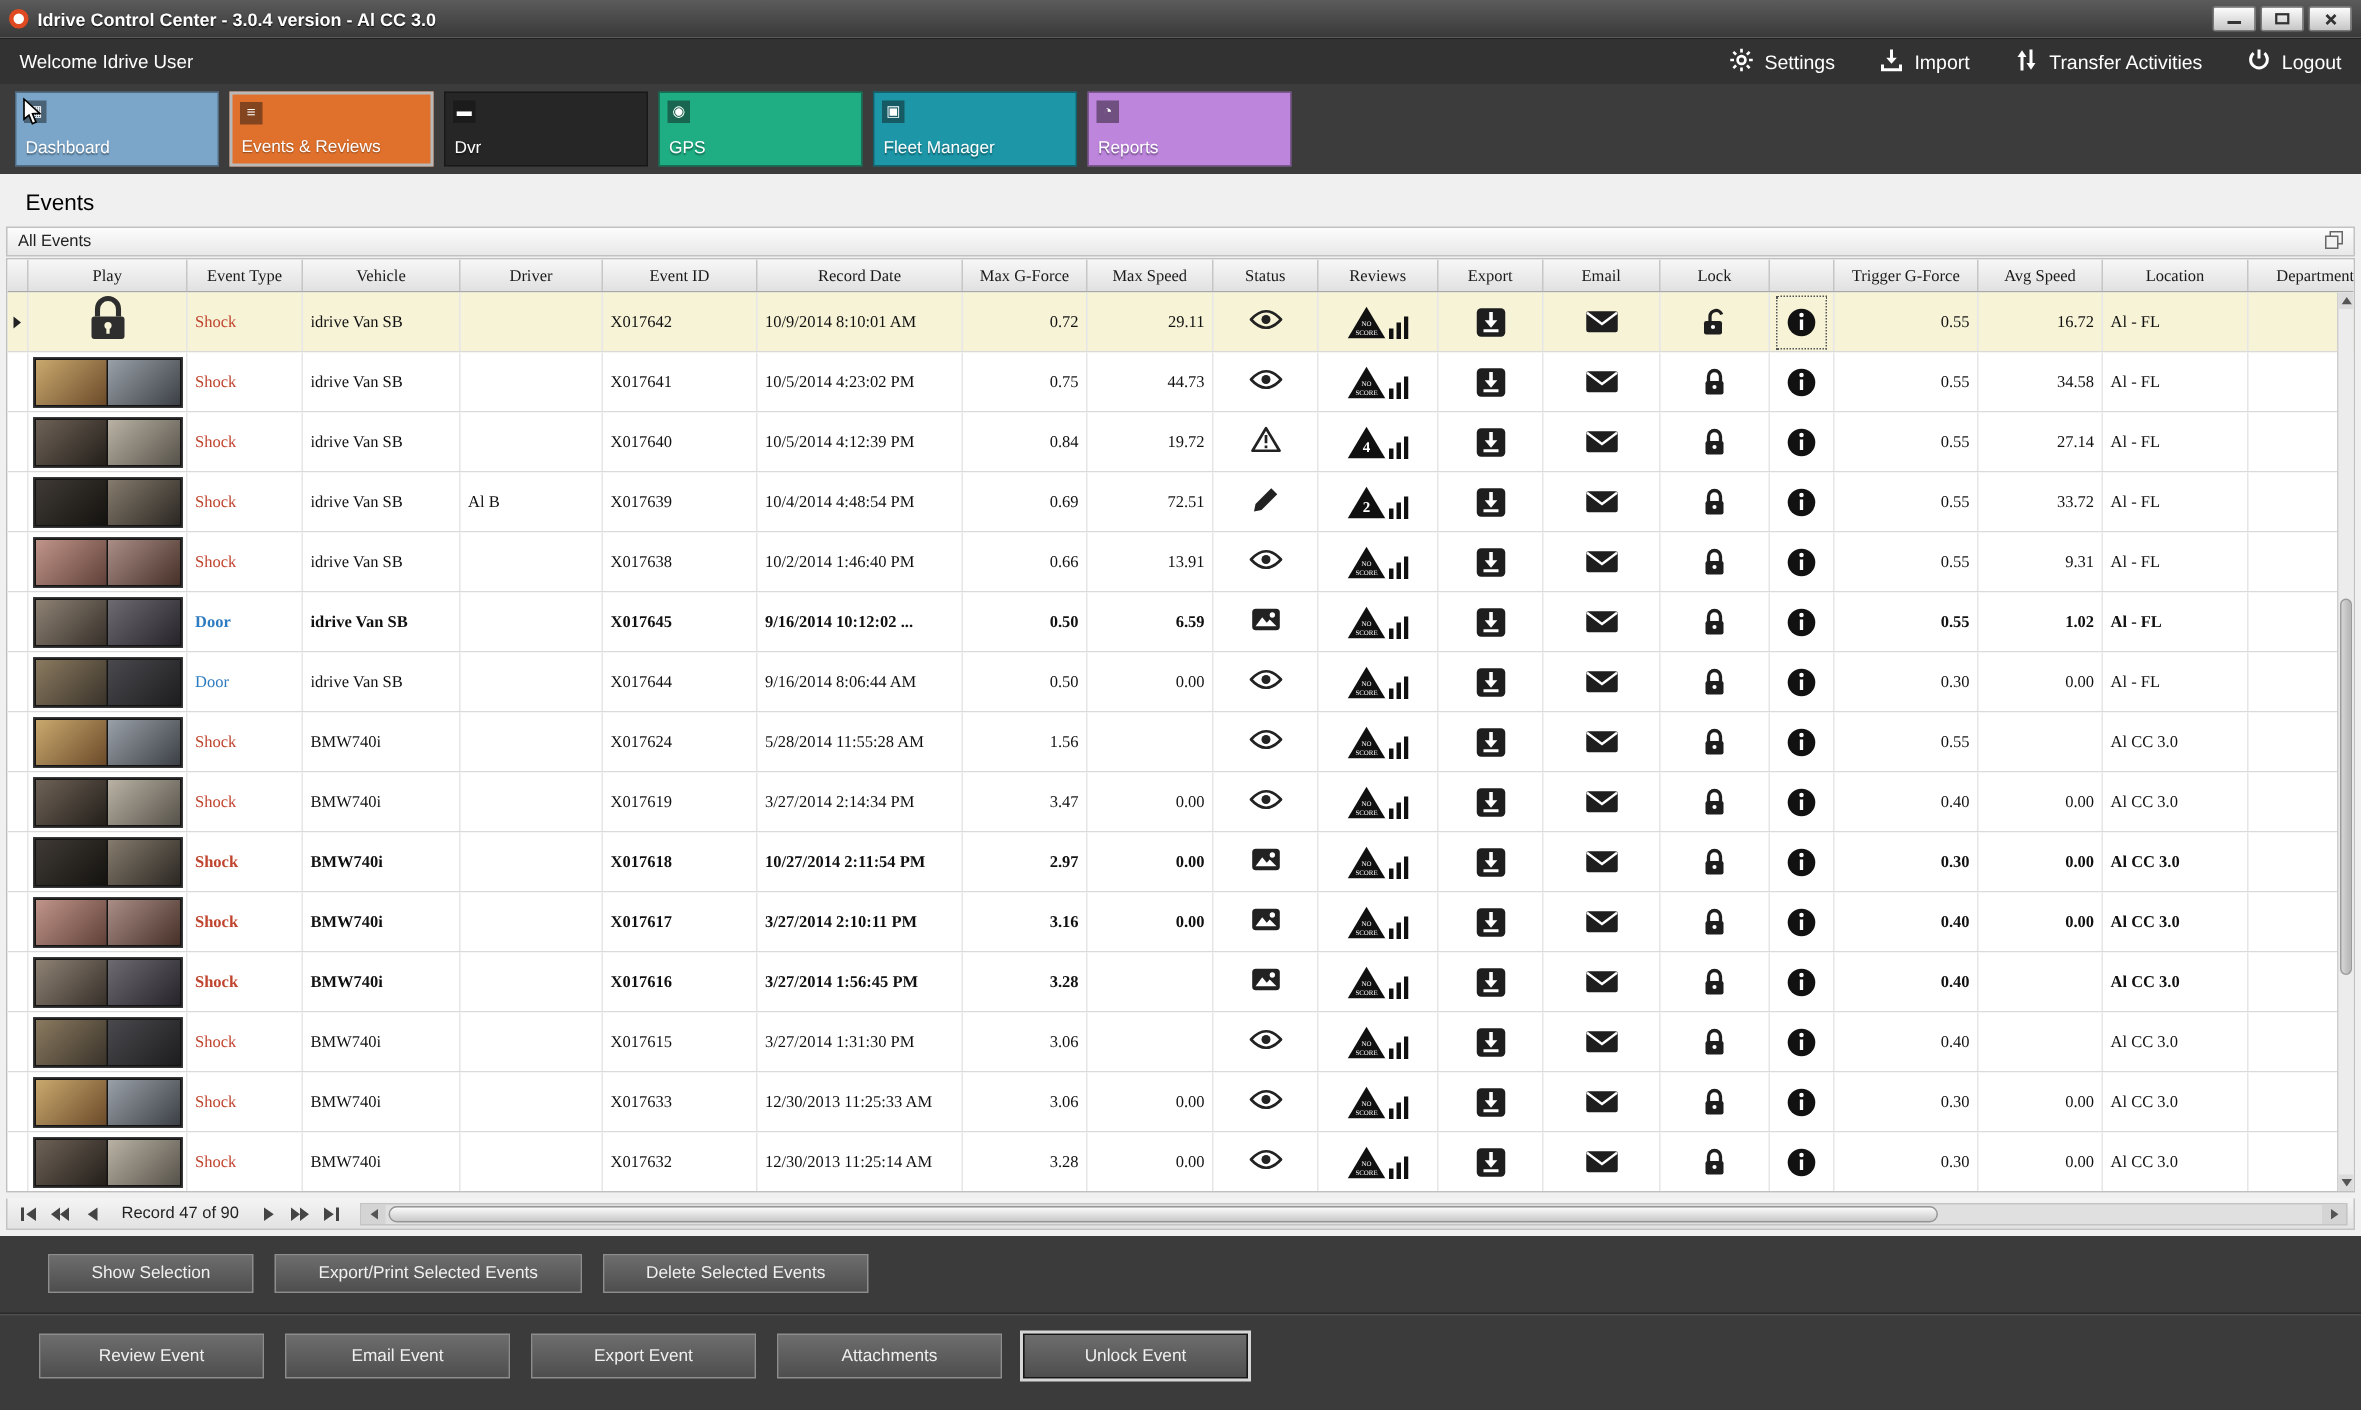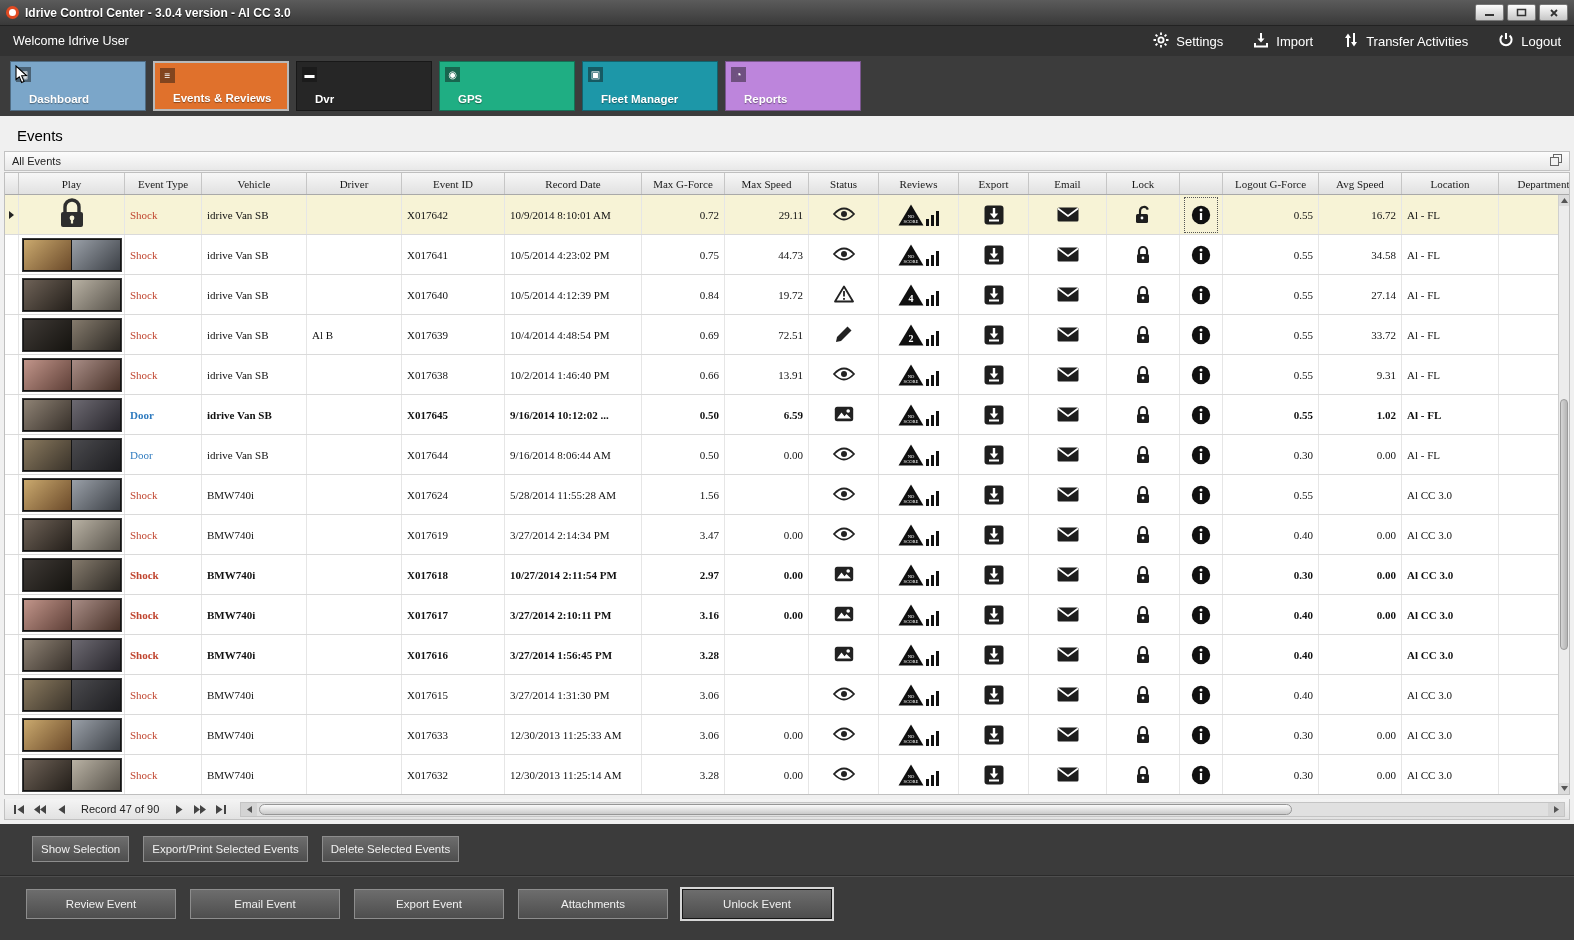--- a/index.html
+++ b/index.html
@@ -16,21 +16,21 @@
   
   .welcomebar { height:30px; background:#323232; display:flex; align-items:center; padding:0 13px; color:#fff; font-size:12.5px; }
   .top-actions { margin-left:auto; display:flex; gap:30px; align-items:center; }
   .top-action { display:flex; align-items:center; gap:7px; font-size:13px; cursor:pointer; }
 
   
   .tabstrip { height:60px; background:#3c3c3c; display:flex; gap:7px; padding:5px 0 0 10px; position:relative; }
   .tile { width:136px; height:50px; position:relative; border:1px solid rgba(0,0,0,.35); cursor:pointer; flex:none; }
   .tile.selected { border:2px solid #b9b9b9; }
   .tile-icon { position:absolute; top:5px; left:5px; width:15px; height:15px; background:rgba(15,15,15,.45); color:#fff; font-size:10px; line-height:15px; text-align:center; }
-  .tile-label { position:absolute; left:18px; bottom:5px; color:#fff; font-weight:bold; font-size:11.5px; text-shadow:0 1px 1px rgba(0,0,0,.4); }
+  .tile-label { position:absolute; left:6px; bottom:5px; color:#fff; font-weight:normal; font-size:11.5px; text-shadow:0 1px 1px rgba(0,0,0,.4); }
   .cursor-arrow { position:absolute; left:15px; top:9px; z-index:9; }
 
   
   .page-title { font-size:15px; color:#000; padding:11px 0 7px 17px; }
   .group-bar { margin:0 4px; height:20px; background:linear-gradient(#fcfcfc,#e8e8e8); border:1px solid #c2c2c2; display:flex; align-items:center; padding:0 7px; font-size:11px; color:#222;gap:12px; }
   .group-bar .spacer { flex:1; }
 
   
   .grid { --cols:14px 106px 77px 105px 95px 103px 137px 83px 84px 70px 80px 70px 78px 73px 43px 96px 83px 97px 90px;
           margin:1px 4px 0; background:#fff; border:1px solid #bfbfbf; position:relative; height:623px; overflow:hidden;font-family:Liberation Serif, serif; }
@@ -70,21 +70,21 @@
   .hscroll { flex:1; height:15px; display:flex; align-items:stretch; background:#e0e0e0; border:1px solid #c4c4c4; margin-left:8px; }
   .hs-arrow { width:16px; display:flex; align-items:center; justify-content:center; background:#d4d4d4; cursor:pointer; }
   .hs-track { flex:1; position:relative; }
   .hs-thumb { position:absolute; left:2px; top:1px; bottom:1px; width:80%; background:linear-gradient(#fbfbfb,#c9c9c9); border:1px solid #969696; border-radius:7px; cursor:grab; }
 
   
   .bottom-panel { margin-top:4px; background:#3b3b3b; height:117px; padding-top:12px; }
   .btn-row { display:flex; gap:14px; padding-left:32px; }
   .btn-row.second { padding-left:26px; }
   .panel-divider { margin:13px 0 12px; height:2px; border-top:1px solid #2b2b2b; border-bottom:1px solid #4e4e4e; }
-  .gray-btn { background:linear-gradient(#6d6d6d,#4e4e4e); border:1px solid #8d8d8d; color:#f0f0f0; font-size:11.5px; height:26px; padding:0 8px; font-family:inherit; cursor:pointer; }
+  .gray-btn { background:linear-gradient(#6d6d6d,#4e4e4e); border:1px solid #8d8d8d; color:#f0f0f0; font-size:11.5px; height:26px; padding:0 28px; font-family:inherit; cursor:pointer; }
   .evt-btn { height:30px; width:150px; padding:0 6px; }
   .evt-btn.focused { outline:2px solid #d6d6d6; border-color:#161616; }
 
   .bottom-strip { height:6px; background:#c9ba7b; border-top:1px solid #8a7f4a; }
 </style>
 </head>
 <body>
 
 <div class="titlebar">
   <span class="app-logo"></span>
@@ -198,21 +198,21 @@
       <div class="hcell">Event ID</div>
       <div class="hcell">Record Date</div>
       <div class="hcell">Max G-Force</div>
       <div class="hcell">Max Speed</div>
       <div class="hcell">Status</div>
       <div class="hcell">Reviews</div>
       <div class="hcell">Export</div>
       <div class="hcell">Email</div>
       <div class="hcell">Lock</div>
       <div class="hcell"></div>
-      <div class="hcell">Logout G-Force</div>
+      <div class="hcell">Trigger G-Force</div>
       <div class="hcell">Avg Speed</div>
       <div class="hcell">Location</div>
       <div class="hcell">Department</div>
     </div>
   <div class="grid-body">
       <div class="row selected">
     <div class="cell center">
           <span class="sel-arrow"></span>
         </div>
     <div class="cell center">

